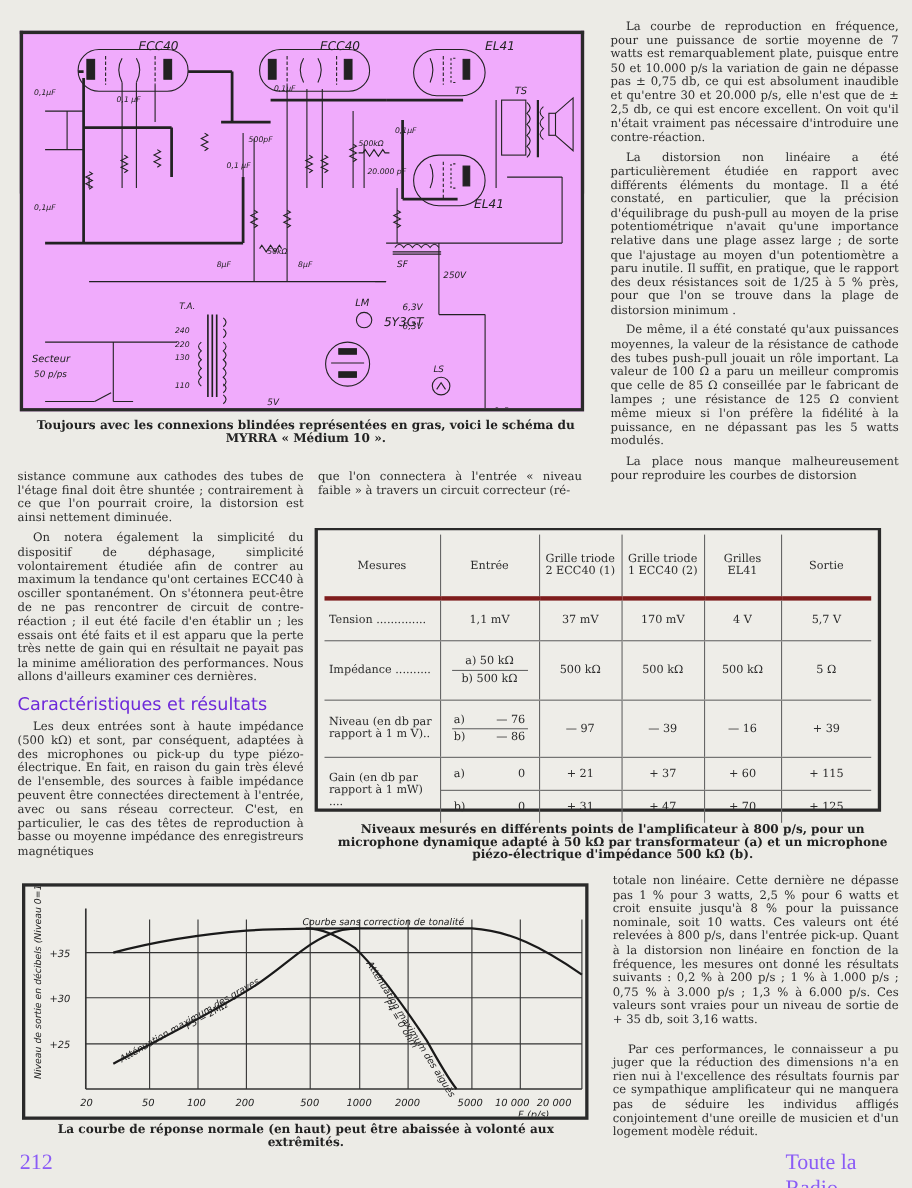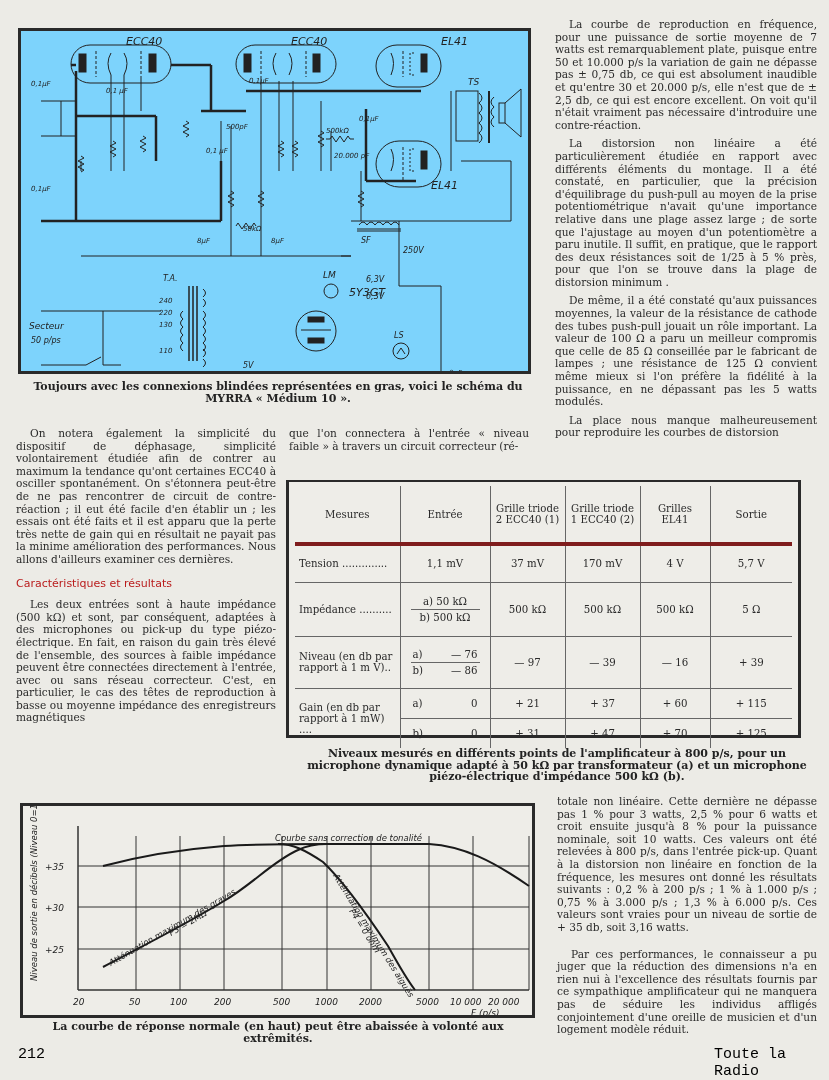--- a/index.html
+++ b/index.html
@@ -3,38 +3,38 @@
 <meta charset="utf-8">
 <style>
   * { box-sizing: border-box; margin: 0; padding: 0; }
   html, body { width: 829px; height: 1080px; background: #ecebe6; overflow: hidden; }
   body { position: relative; font-family: "DejaVu Serif", serif; color: #2a2a2a; }
   .abs { position: absolute; }
   .col-text { font-size: 10.6px; line-height: 12.6px; text-align: justify; }
   .col-text p { text-indent: 14px; margin-bottom: 6px; }
   .col-text p.noindent { text-indent: 0; }
   .caption { font-size: 11px; line-height: 11.5px; font-weight: bold; text-align: center; color: #222; }
-  .heading { font-family: "DejaVu Sans", sans-serif; font-size: 11px; color: #b91c1c; }
+  .heading { font-family: "DejaVu Sans", sans-serif; font-size: 16px; color: #6d28d9; }
   .frame { border: 3px solid #2a2a2a; background: #eeede8; }
   svg text { font-family: "DejaVu Sans", sans-serif; font-style: italic; fill: #222; }
   table.meas { border-collapse: collapse; width: 100%; font-size: 10.2px; }
   table.meas td, table.meas th { text-align: center; padding: 0 4px; color: #2a2a2a; }
   table.meas th { font-weight: normal; height: 58px; vertical-align: middle; border-bottom: 4px solid #7f1d1d; }
   table.meas td.lbl { text-align: left; }
   table.meas .vl { border-left: 1px solid #666; }
   table.meas tr.sep td { border-bottom: 1px solid #666; }
   .sub { display: flex; justify-content: space-between; padding: 0 8px; }
   .subline { border-top: 1px solid #666; margin: 2px 6px; }
-  .footer { font-family: Liberation Mono, monospace; font-size: 15px; color: #000000; }
+  .footer { font-family: Liberation Serif, serif; font-size: 20px; color: #8b5cf6; }
 </style>
 </head>
 <body>
 
 <div class="abs frame" style="left:18px; top:28px; width:513px; height:148px; border-bottom:none;"></div>
-<div class="abs frame" style="left:18px; top:28px; width:513px; height:346px; background:#7dd3fc;">
+<div class="abs frame" style="left:18px; top:28px; width:513px; height:346px; background:#f0abfc;">
   <svg width="507" height="340" viewBox="0 0 507 340" style="position:absolute;left:0;top:0;">
     <g fill="none" stroke="#222" stroke-width="1">
 
       <rect x="50" y="14" width="100" height="38" rx="19"></rect>
       <rect x="58" y="23" width="7" height="18" fill="#222"></rect>
       <rect x="128" y="23" width="7" height="18" fill="#222"></rect>
       <path d="M90 22 q-6 10 0 22 M103 22 q6 10 0 22"></path>
       <line x1="75" y1="20" x2="75" y2="46" stroke-dasharray="3,2"></line>
       <line x1="120" y1="20" x2="120" y2="46" stroke-dasharray="3,2"></line>
 
@@ -186,20 +186,21 @@
 <div class="abs caption" style="left:28px; top:381px; width:500px;">Toujours avec les connexions blindées représentées en gras, voici le schéma du MYRRA « Médium 10 ».</div>
 
 <div class="abs col-text" style="left:555px; top:18px; width:262px;">
   <p>La courbe de reproduction en fréquence, pour une puissance de sortie moyenne de 7 watts est remarquablement plate, puisque entre 50 et 10.000 p/s la variation de gain ne dépasse pas ± 0,75 db, ce qui est absolument inaudible et qu'entre 30 et 20.000 p/s, elle n'est que de ± 2,5 db, ce qui est encore excellent. On voit qu'il n'était vraiment pas nécessaire d'introduire une contre-réaction.</p>
   <p>La distorsion non linéaire a été particulièrement étudiée en rapport avec différents éléments du montage. Il a été constaté, en particulier, que la précision d'équilibrage du push-pull au moyen de la prise potentiométrique n'avait qu'une importance relative dans une plage assez large ; de sorte que l'ajustage au moyen d'un potentiomètre a paru inutile. Il suffit, en pratique, que le rapport des deux résistances soit de 1/25 à 5 % près, pour que l'on se trouve dans la plage de distorsion minimum .</p>
   <p>De même, il a été constaté qu'aux puissances moyennes, la valeur de la résistance de cathode des tubes push-pull jouait un rôle important. La valeur de 100 Ω a paru un meilleur compromis que celle de 85 Ω conseillée par le fabricant de lampes ; une résistance de 125 Ω convient même mieux si l'on préfère la fidélité à la puissance, en ne dépassant pas les 5 watts modulés.</p>
   <p>La place nous manque malheureusement pour reproduire les courbes de distorsion</p>
 </div>
 
 <div class="abs col-text" style="left:16px; top:427px; width:260px;">
+  <p class="noindent">sistance commune aux cathodes des tubes de l'étage final doit être shuntée ; contrairement à ce que l'on pourrait croire, la distorsion est ainsi nettement diminuée.</p>
   <p>On notera également la simplicité du dispositif de déphasage, simplicité volontairement étudiée afin de contrer au maximum la tendance qu'ont certaines ECC40 à osciller spontanément. On s'étonnera peut-être de ne pas rencontrer de circuit de contre-réaction ; il eut été facile d'en établir un ; les essais ont été faits et il est apparu que la perte très nette de gain qui en résultait ne payait pas la minime amélioration des performances. Nous allons d'ailleurs examiner ces dernières.</p>
   <div class="heading" style="margin:12px 0 8px 0;">Caractéristiques et résultats</div>
   <p>Les deux entrées sont à haute impédance (500 kΩ) et sont, par conséquent, adaptées à des microphones ou pick-up du type piézo-électrique. En fait, en raison du gain très élevé de l'ensemble, des sources à faible impédance peuvent être connectées directement à l'entrée, avec ou sans réseau correcteur. C'est, en particulier, le cas des têtes de reproduction à basse ou moyenne impédance des enregistreurs magnétiques</p>
 </div>
 
 <div class="abs col-text" style="left:289px; top:427px; width:240px;">que l'on connectera à l'entrée « niveau faible » à travers un circuit correcteur (ré-</div>
 
 <div class="abs" style="left:286px; top:480px; width:515px; height:258px; border:3px solid #2a2a2a; border-top-width:2px; background:#eeede8; padding:4px 6px;">
   <table class="meas">
     <tbody>

